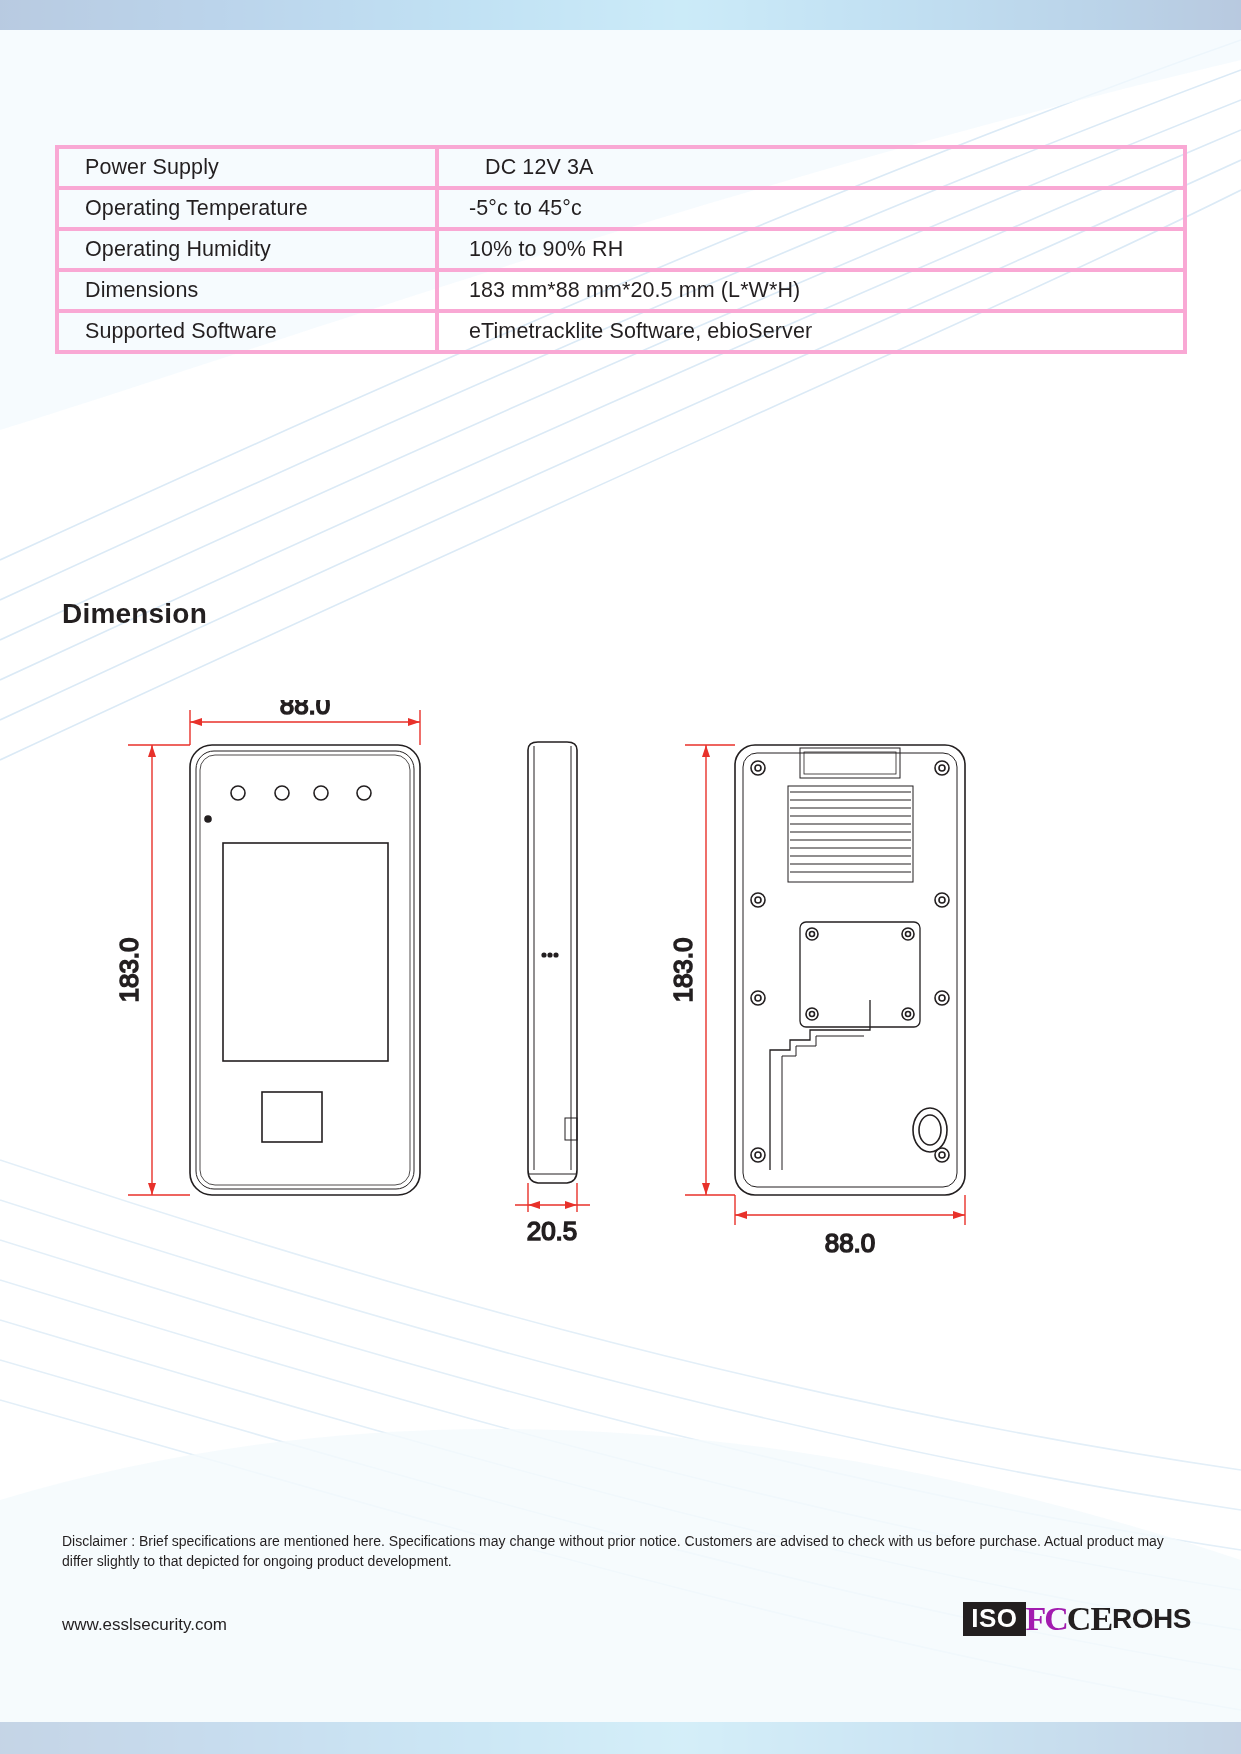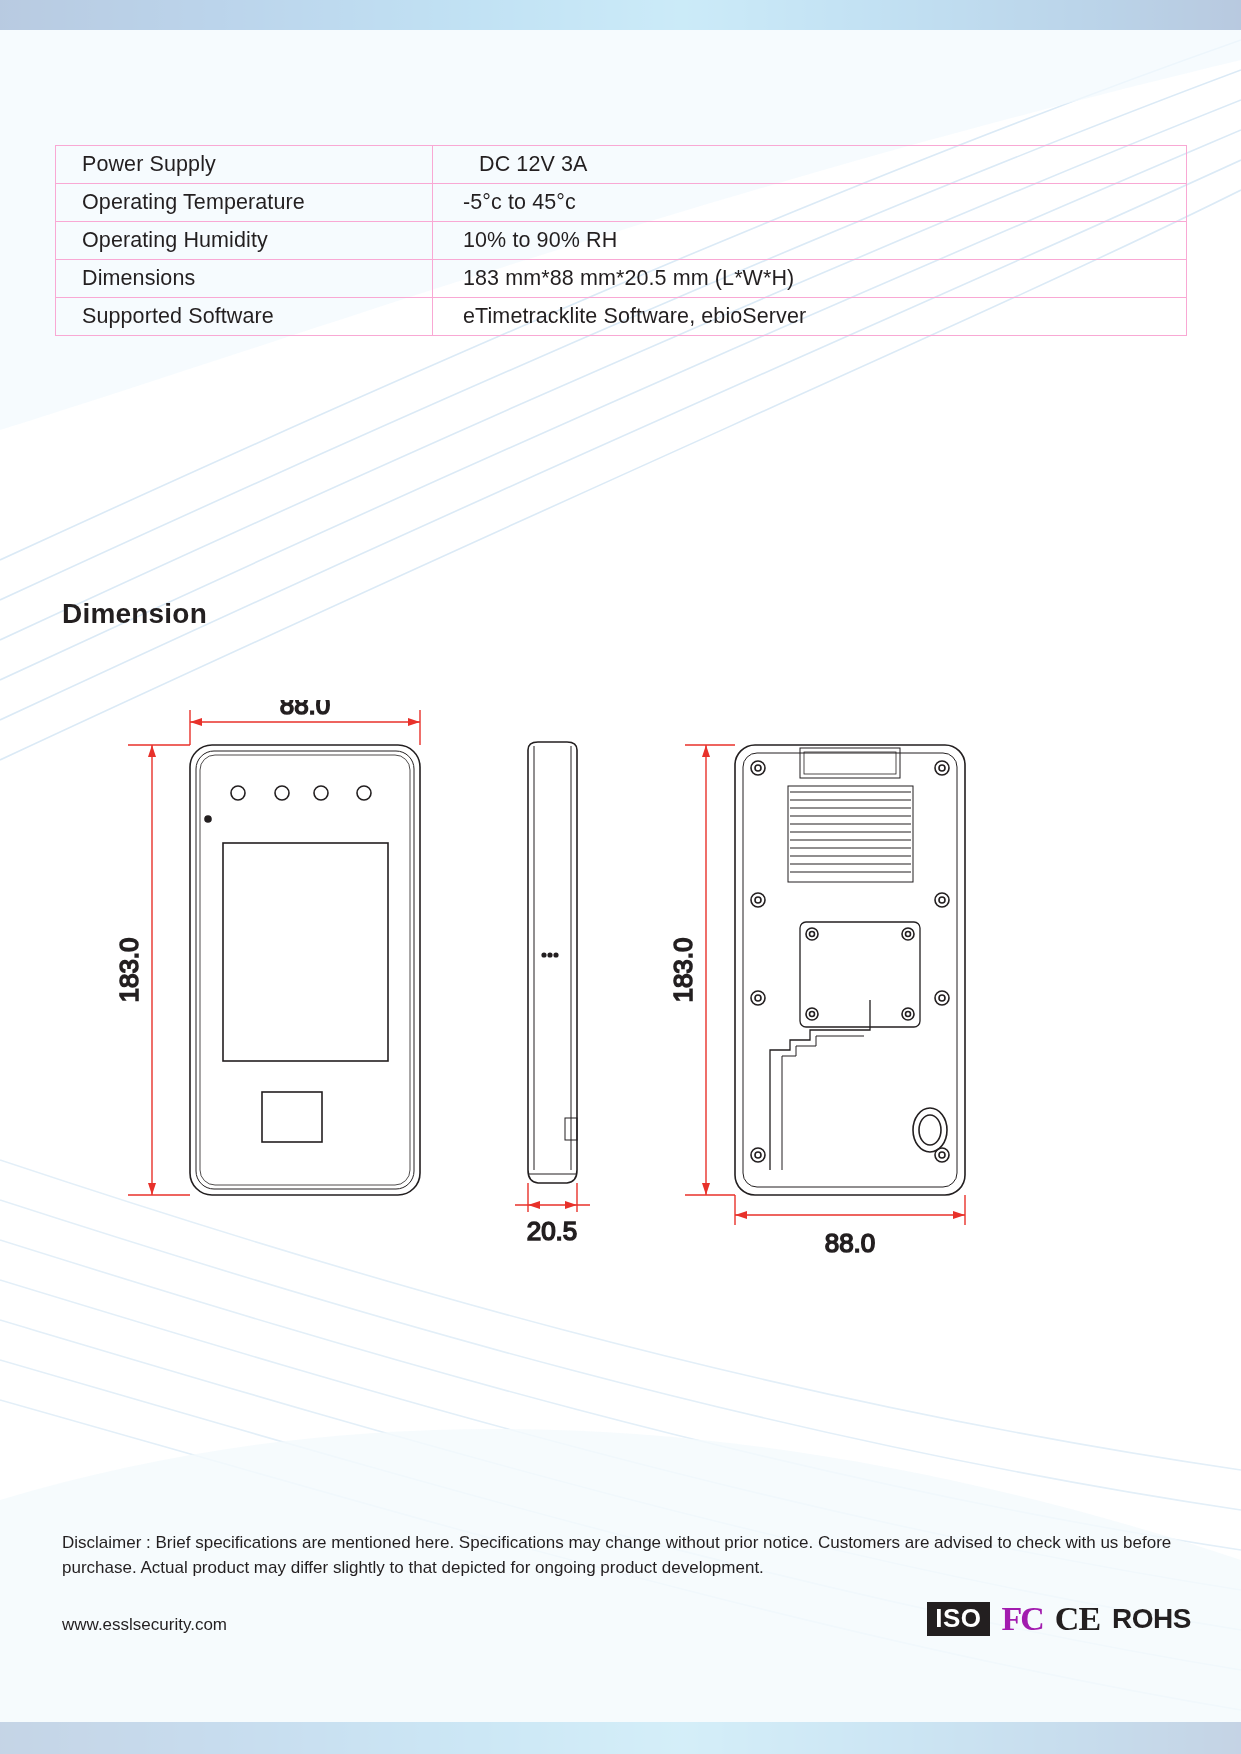--- a/index.html
+++ b/index.html
@@ -25,21 +25,21 @@
   }
   .swoosh{position:absolute;left:0;top:0;width:1241px;height:1754px;pointer-events:none;}
 
   
   .spec-table{
     position:absolute;left:55px;top:145px;width:1132px;
     border-collapse:collapse;
     font-size:21.5px;color:#231f20;
   }
   .spec-table td{
-    border:1px solid #f9a8d4;
+    border:4px solid #f9a8d4;
     height:37px;
     padding:0 0 0 26px;
     vertical-align:middle;
     font-weight:400;
     letter-spacing:0.1px;
   }
   .spec-table td.k{width:350px;}
   .spec-table td.v{padding-left:30px;margin-left:8px;}
   .spec-table tr:first-child td.v{padding-left:46px;}
   .spec-table tr:nth-child(2) td.v{}
@@ -49,29 +49,29 @@
     font-size:28px;font-weight:bold;color:#231f20;
     letter-spacing:0.2px;
   }
 
   .drawing{
     position:absolute;left:110px;top:700px;width:1010px;height:560px;
   }
 
   .disclaimer{
     position:absolute;left:62px;top:1531px;width:1120px;
-    font-size:17px;line-height:1.45;color:#231f20;
+    font-size:14px;line-height:1.45;color:#231f20;
   }
   .website{
     position:absolute;left:62px;top:1615px;
     font-size:17px;color:#231f20;
   }
   .certs{
     position:absolute;right:50px;top:1600px;
-    display:flex;align-items:center;gap:12px;
+    display:flex;align-items:center;
   }
   .iso-badge{
     background:#231f20;color:#fff;font-weight:bold;font-size:26px;
     padding:2px 8px;letter-spacing:0.5px;line-height:1.15;
   }
   .fcc{font-size:34px;font-weight:bold;color:#a21caf;font-family:Liberation Serif, serif;letter-spacing:-2px;}
   .ce{font-size:34px;font-weight:bold;color:#231f20;font-family:"Liberation Serif",serif;letter-spacing:-1px;}
   .rohs{font-size:28px;font-weight:bold;color:#231f20;letter-spacing:-0.5px;}
   .dimlabel{font-size:26px;fill:#231f20;font-family:"Liberation Sans",sans-serif;}
 </style>

